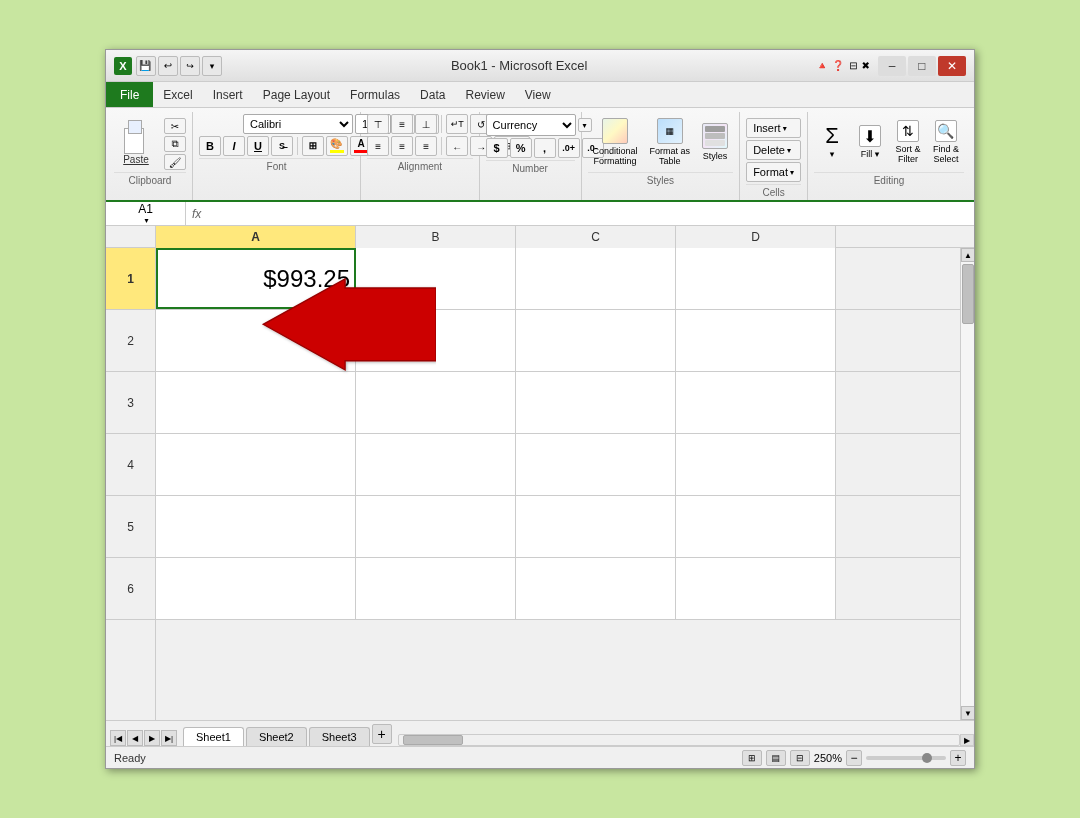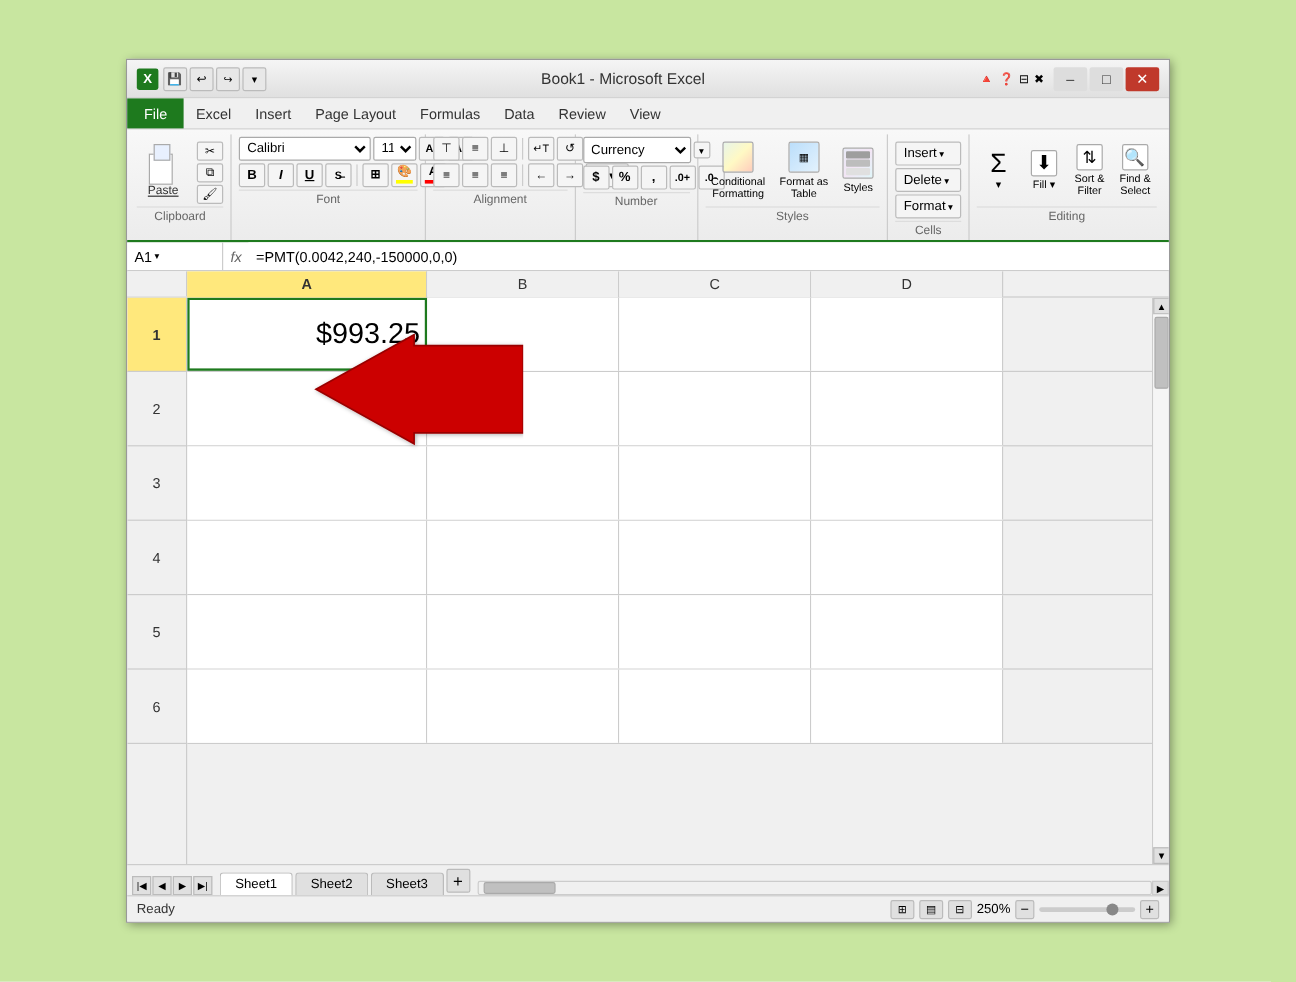--- a/index.html
+++ b/index.html
@@ -161,20 +161,21 @@
       font-size: 10px;
     }
     
     .font-select {
       width: 110px; height: 20px;
       border: 1px solid #aaa;
       border-radius: 2px;
       font-size: 11px;
       background: #fff;
       padding: 0 2px;
+      margin-left: 44px;
     }
     .size-select {
       width: 36px; height: 20px;
       border: 1px solid #aaa;
       border-radius: 2px;
       font-size: 11px;
       background: #fff;
       padding: 0 2px;
     }
     .fmt-btn {
@@ -238,20 +239,21 @@
       align-items: center;
     }
     .cell-ref {
       width: 80px;
       height: 100%;
       border-right: 1px solid #ccc;
       display: flex;
       align-items: center;
       padding: 0 6px;
       font-size: 12px;
+      flex-direction: column;
     }
     .formula-input {
       flex: 1;
       height: 100%;
       border: none;
       outline: none;
       font-size: 12px;
       padding: 0 6px;
       font-family: 'Segoe UI', Arial, sans-serif;
     }
@@ -709,21 +711,20 @@
       <div class="ribbon-group-label">Editing</div>
     </div>
   </div>
 
   <div class="formula-bar">
     <div class="cell-ref">
       <span>A1</span>
       <span style="font-size:8px;margin-left:2px;">▾</span>
     </div>
     <span class="fx-label">fx</span>
-    <input class="formula-input" type="text" value="=PMT(0.0042,240,-150000,0,0)" style="">
   </div>
 
   <div class="spreadsheet-container">
     <div class="spreadsheet">
 
       <div class="col-headers">
         <div class="corner-cell"></div>
         <div class="col-header col-a selected">A</div>
         <div class="col-header col-b">B</div>
         <div class="col-header col-c">C</div>

